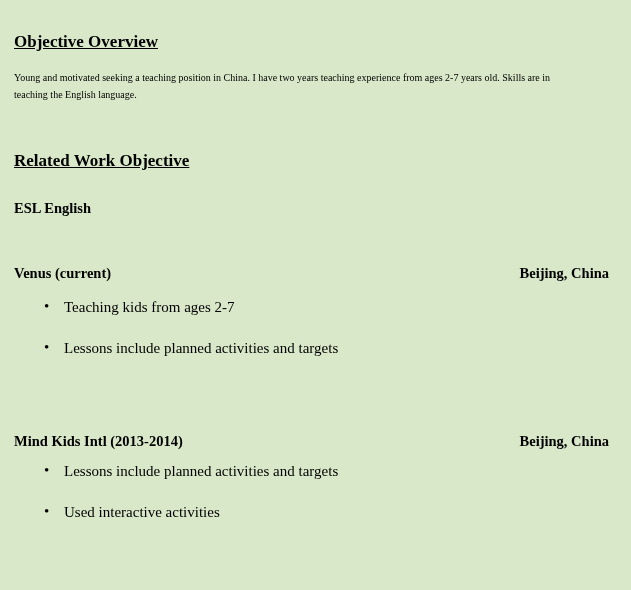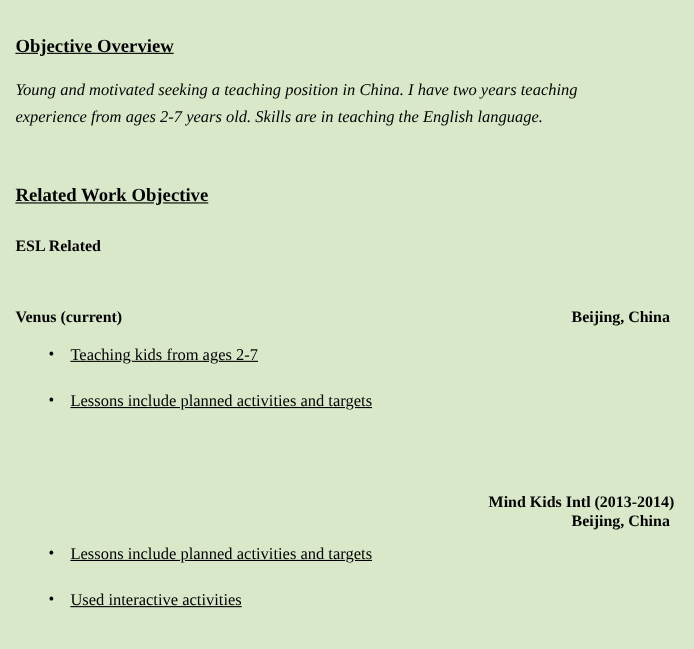--- a/index.html
+++ b/index.html
@@ -25,47 +25,45 @@
     font-size: 17px;
     font-weight: bold;
     text-decoration: underline;
     margin: 0;
     line-height: 1.2;
   }
   .objective-heading {
     margin-bottom: 18px;
   }
   .body-text {
-    font-size: 15px;
+    font-size: 10px;
     line-height: 1.65;
     margin: 0;
     max-width: 570px;
-    font-style: italic;
   }
   .related-heading {
     margin-top: 48px;
     margin-bottom: 0;
   }
   .job-title {
     font-size: 14.5px;
     font-weight: bold;
     margin-top: 28px;
     margin-bottom: 0;
   }
   .employer-row {
     display: flex;
     justify-content: space-between;
-    align-items: flex-end;
+    align-items: center;
     font-size: 14.5px;
     font-weight: bold;
     margin-top: 48px;
   }
   .employer-row.second {
     margin-top: 74px;
-    flex-direction: column;
   }
   .employer-name {
     white-space: nowrap;
   }
   .employer-location {
     white-space: nowrap;
     padding-right: 4px;
   }
   ul.bullets {
     list-style: none;
@@ -77,42 +75,41 @@
   }
   ul.bullets.second {
     margin-top: 12px;
   }
   ul.bullets li {
     position: relative;
     font-size: 15px;
     line-height: 1.3;
     padding-left: 50px;
     margin-bottom: 22px;
-    text-decoration: underline;
   }
   ul.bullets li::before {
     content: "\2022";
     position: absolute;
     left: 30px;
     top: -1px;
     font-size: 15px;
   }
 </style>
 </head>
 <body>
 
 <div class="page">
 
   <h2 class="section-heading objective-heading">Objective Overview </h2>
 
   <p class="body-text">Young and motivated seeking a teaching position in China. I have two years teaching experience from ages 2-7 years old. Skills are in teaching the English language.</p>
 
   <h2 class="section-heading related-heading">Related Work Objective</h2>
 
-  <div class="job-title">ESL Related</div>
+  <div class="job-title">ESL English</div>
 
   <div class="employer-row first">
     <span class="employer-name">Venus (current)</span>
     <span class="employer-location">Beijing, China</span>
   </div>
 
   <ul class="bullets first">
     <li>Teaching kids from ages 2-7</li>
     <li>Lessons include planned activities and targets</li>
   </ul>

